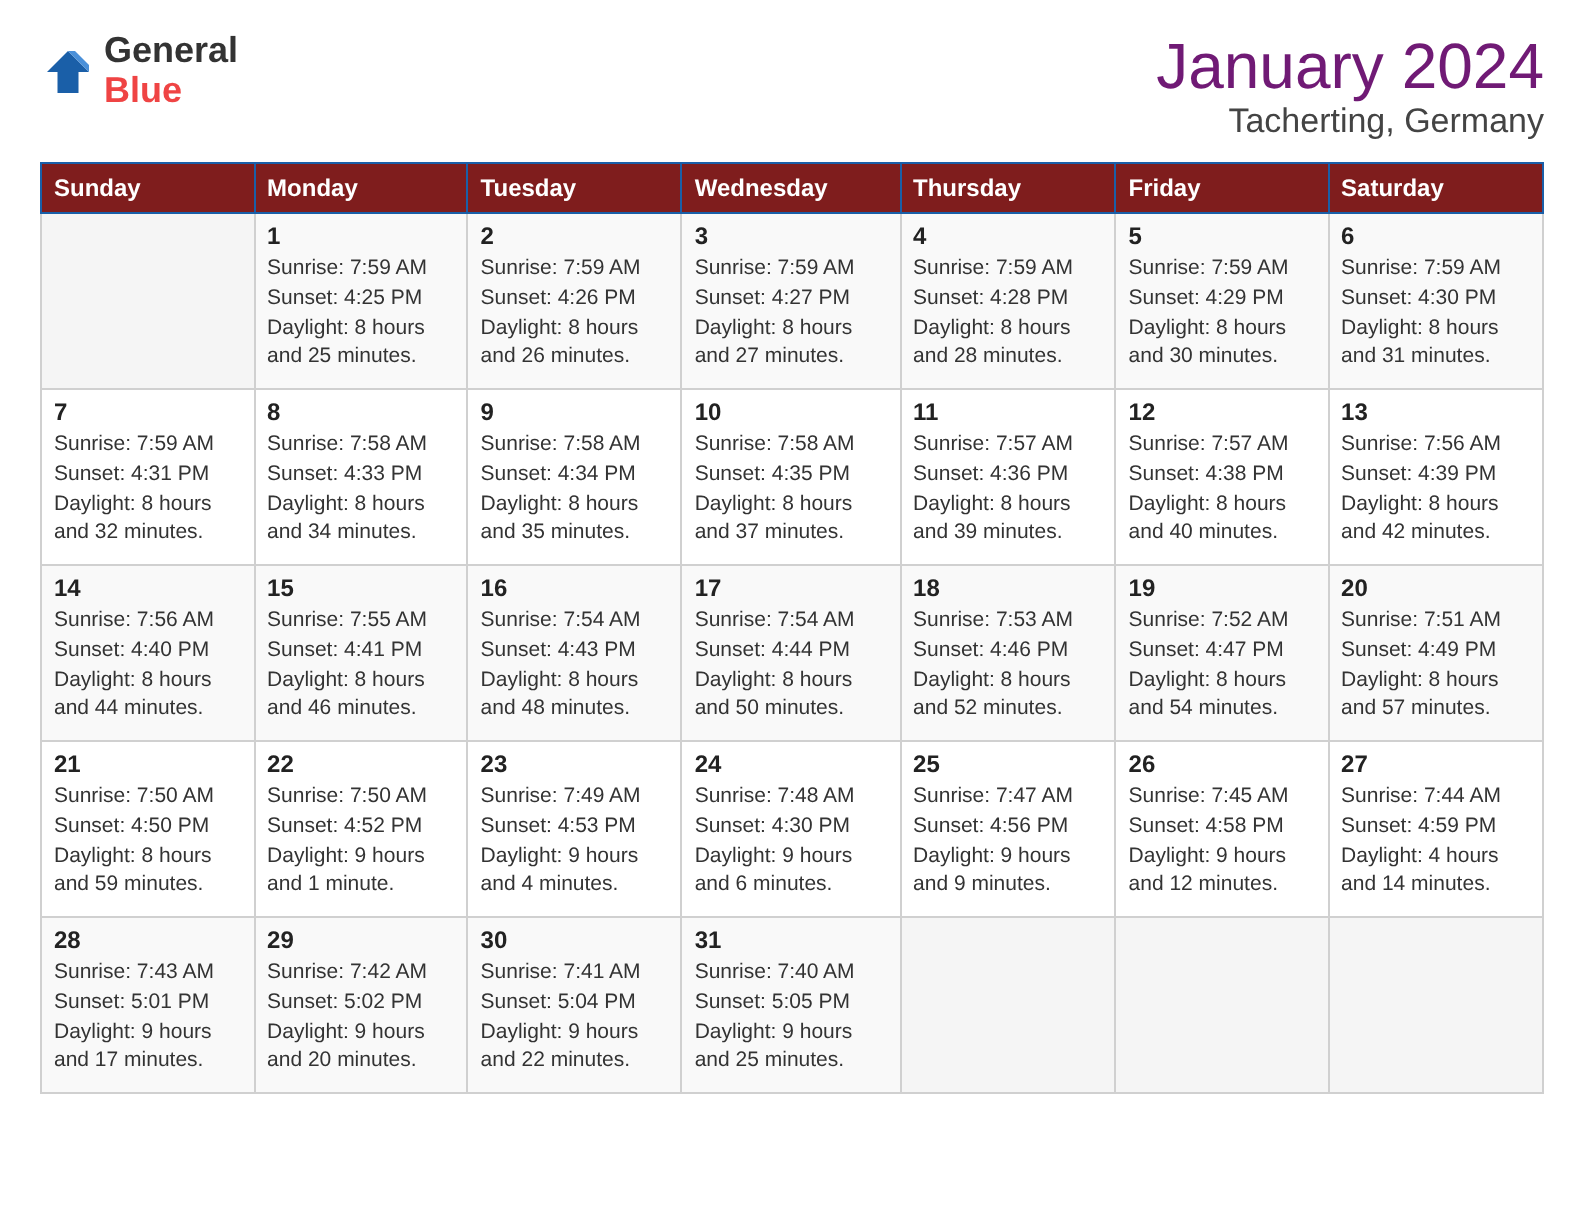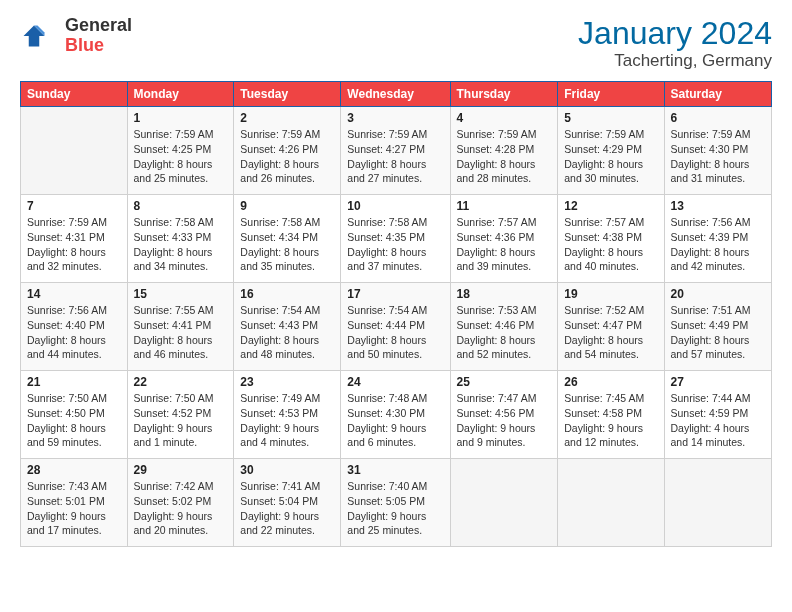--- a/index.html
+++ b/index.html
@@ -17,54 +17,54 @@
     }
     .header {
       display: flex;
       justify-content: space-between;
       align-items: flex-start;
       margin-bottom: 10px;
     }
     .logo {
       display: flex;
       align-items: center;
-      gap: 17px;
+      gap: 4px;
     }
     .logo-text {
       font-size: 18px;
       font-weight: bold;
       line-height: 1.1;
     }
     .logo-general { color: #333; }
     .logo-blue { color: #ef4444; }
     .logo-icon {
       width: 28px;
       height: 28px;
     }
     .title-block {
       text-align: right;
     }
     .title-block h1 {
       font-size: 32px;
       font-weight: normal;
-      color: #0369a1;
+      color: #701a75;
       line-height: 1.1;
     }
     .title-block h2 {
       font-size: 17px;
       font-weight: normal;
       color: #444;
     }
     .calendar-table {
       width: 100%;
       border-collapse: collapse;
       font-size: 11px;
     }
     .calendar-table thead tr {
-      background-color: #ef4444;
+      background-color: #7f1d1d;
       color: #fff;
       margin-top: 48px;
     }
     .calendar-table thead th {
       padding: 5px 6px;
       text-align: left;
       font-size: 12px;
       font-weight: bold;
       border: 1px solid #1a5fa8;
     }

